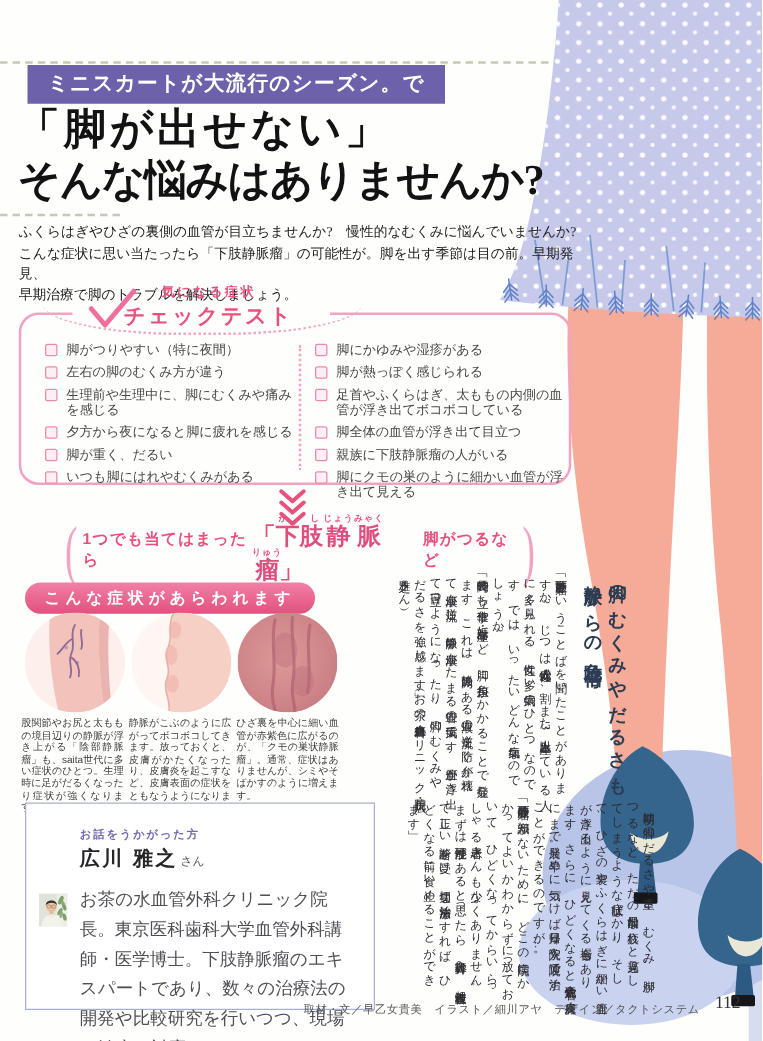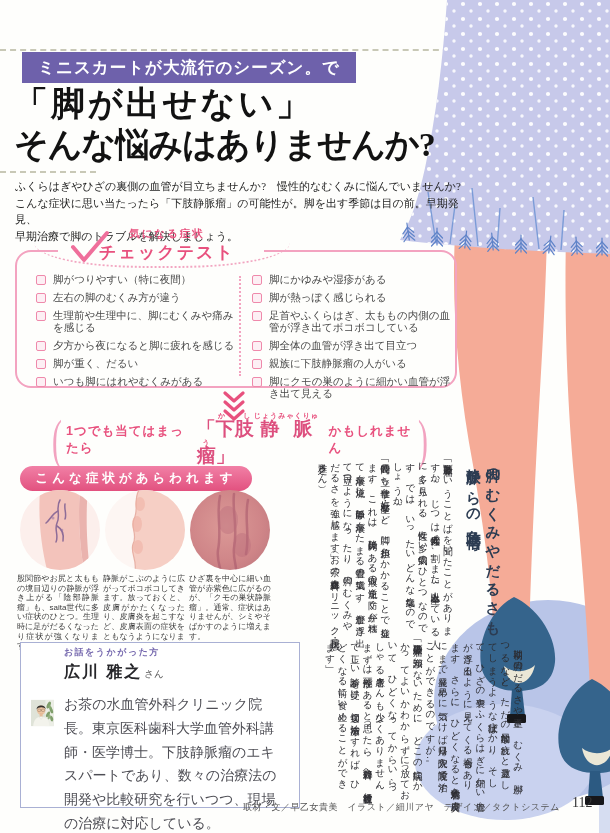--- a/index.html
+++ b/index.html
@@ -27,21 +27,21 @@
   .panel { position:absolute; left:15px; top:250px; width:442px; height:138px;
            border:2px solid #f3a3c0; border-radius:16px; }
   .border-mask { position:absolute; left:58px; top:246px; width:206px; height:10px; background:#fefefc; }
   .swoosh { position:absolute; left:34px; top:218px; width:256px; height:50px;
             border-bottom:2.5px dotted #f2a6c1; border-radius:50% / 58%; }
   .checkhead { position:absolute; left:92px; top:227px; width:150px; text-align:center; color:#e8517e; }
   .checkmark { position:absolute; left:-22px; top:3px; }
   .ch-small { font-size:10.5px; font-weight:bold; letter-spacing:2px; }
   .ch-large { font-size:17px;   font-weight:bold; letter-spacing:2px; }
 
-  .checklist { position:absolute; list-style:none; font-size:10.5px; color:#474747;font-family:Liberation Serif, serif; }
+  .checklist { position:absolute; list-style:none; font-size:10.5px; color:#474747; }
   .list-left  { left:36px;  top:274px; width:202px; }
   .list-right { left:252px; top:274px; width:202px; }
   .checklist li { display:flex; align-items:flex-start; margin-bottom:5.5px; line-height:1.18; }
   .cb { flex:0 0 auto; width:10px; height:10px; border:1.5px solid #ef89ab; background:#fdeff4;
         border-radius:2px; margin:1px 7px 0 0; }
   .divider { position:absolute; left:239px; top:276px; height:100px; border-left:2px dotted #f3a3c0; }
 
   .chevrons { position:absolute; left:221px; top:391px; }
 
   .callout { position:absolute; left:48px; top:416px; width:384px; height:48px; display:flex;
@@ -68,21 +68,21 @@
       font-family:"Liberation Serif", serif; color:#2c2c31; font-size:9.5px; line-height:1.32;
       letter-spacing:.5px; z-index:2; }
   .article-upper { left:256px; top:456px; width:246px; height:178px; }
   .article-lower { left:296px; top:636px; width:228px; height:160px; }
   .v-head { font-size:14.5px; font-weight:bold; letter-spacing:2.5px; color:#2c3c52;
             line-height:1.35; padding-left:9px; white-space:pre-line; }
   .article-upper p, .article-lower p { margin:0; }
   .indent { text-indent:.6em; }
 
   .profile { position:absolute; left:20px; top:642px; width:280px; height:166px;
-             border:1px solid #a9b0d4; background:#fff; z-index:2; display:flex; padding:1px 10px; }
+             border:1px solid #a9b0d4; background:#fff; z-index:2; display:flex; padding:16px 10px; }
   .profile-right { margin-left:10px; }
   .p-label { color:#7568ae; font-size:9px; font-weight:bold; letter-spacing:1.5px; margin-top:2px; }
   .p-name  { font-size:16px; font-weight:bold; color:#26262a; margin-top:3px; letter-spacing:2px; }
   .p-hon   { font-size:9.5px; font-weight:normal; color:#555; margin-left:2px; letter-spacing:0; }
   .p-bio   { margin-top:10px; font-size:14px; line-height:1.7; color:#4e4e55; }
 
   .credits { position:absolute; left:0; top:801px; width:560px; text-align:right; font-size:9px;
              color:#555; letter-spacing:.5px; z-index:3;padding-left:11px; }
   .pagenum { position:absolute; left:572px; top:795px; font-size:14px; color:#333;
              font-family:"Liberation Serif", serif; z-index:3; }
@@ -234,21 +234,21 @@
       <polyline points="4,2 13,10 22,2"></polyline>
       <polyline points="4,11 13,19 22,11"></polyline>
       <polyline points="4,20 13,28 22,20"></polyline>
     </g>
   </svg>
 
   <div class="callout">
     <span class="paren">(</span>
     <span class="co-prefix">1つでも当てはまったら</span>
     <span class="co-term"><span>「</span><ruby><span>下肢</span><rt>か　し</rt></ruby><ruby><span>静脈瘤</span><rt>じょうみゃくりゅう</rt></ruby><span>」</span></span>
-    <span class="co-suffix">かもしれません</span>
+    <span class="co-suffix">脚がつるなど</span>
     <span class="paren">)</span>
   </div>
 
   <div class="sym-banner">
     <span>こんな症状があらわれます</span>
   </div>
 
   <div class="photo ph1">
     <svg width="80" height="80" viewBox="0 0 80 80">
       <rect width="80" height="80" fill="#fcefec"></rect>

